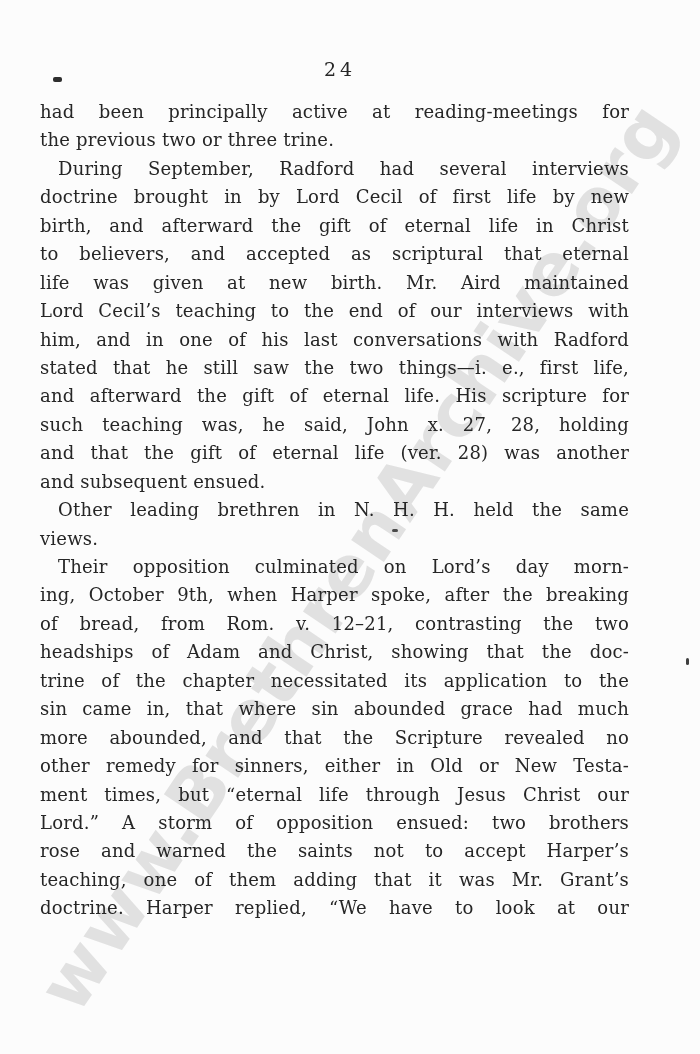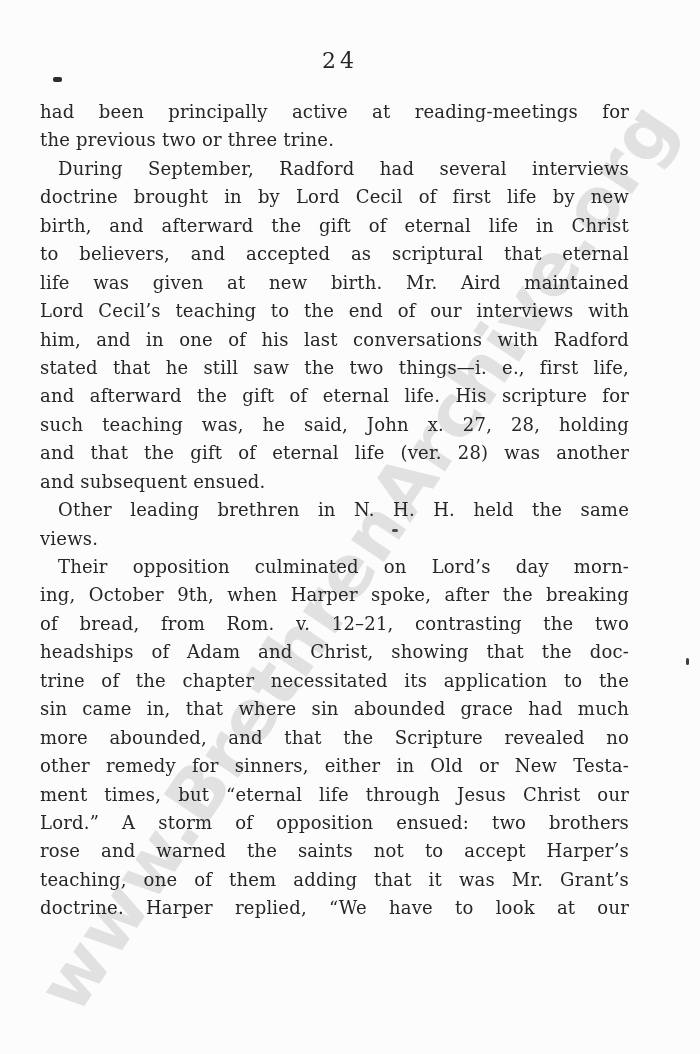--- a/index.html
+++ b/index.html
@@ -28,23 +28,23 @@
     font-weight:700;
     font-size:72px;
     letter-spacing:1px;
     color:var(--watermark);
     white-space:nowrap;
     z-index:0;
     user-select:none;
   }
   .page-number{
     position:absolute;
-    left:57px;top:48px;width:566px;
+    left:57px;top:58px;width:566px;
     text-align:center;
-    font-size:22px;
+    font-size:19px;
     letter-spacing:4px;
     color:var(--ink);
     z-index:2;
   }
   .text-block{
     position:absolute;
     left:40px;top:98px;width:589px;
     font-size:18px;
     line-height:28.45px;
     letter-spacing:0.2px;

